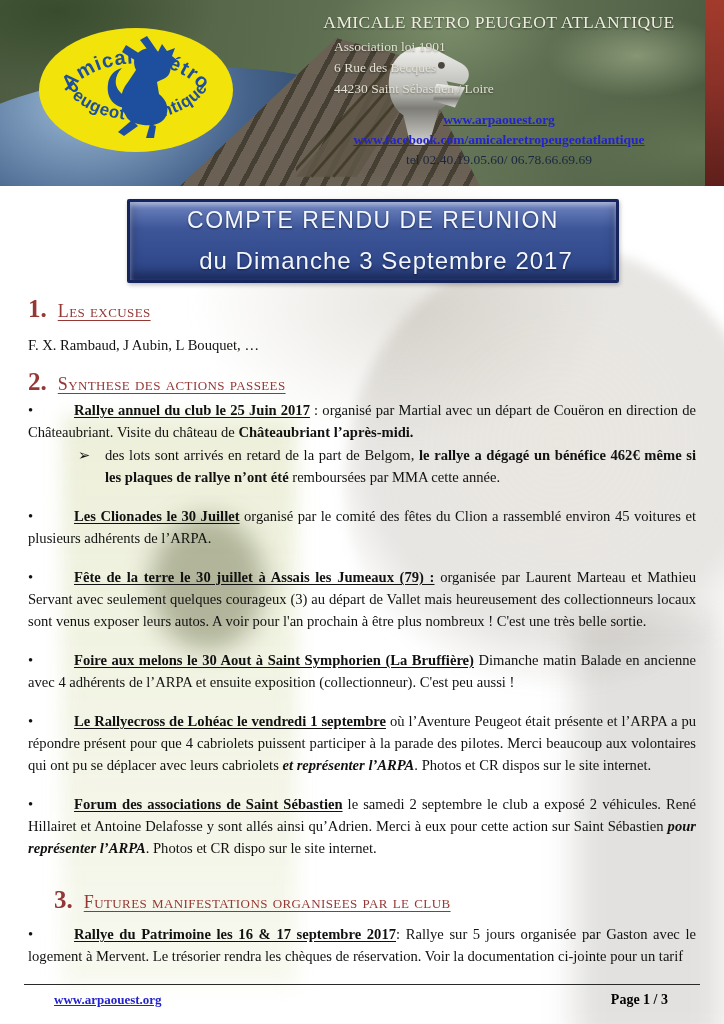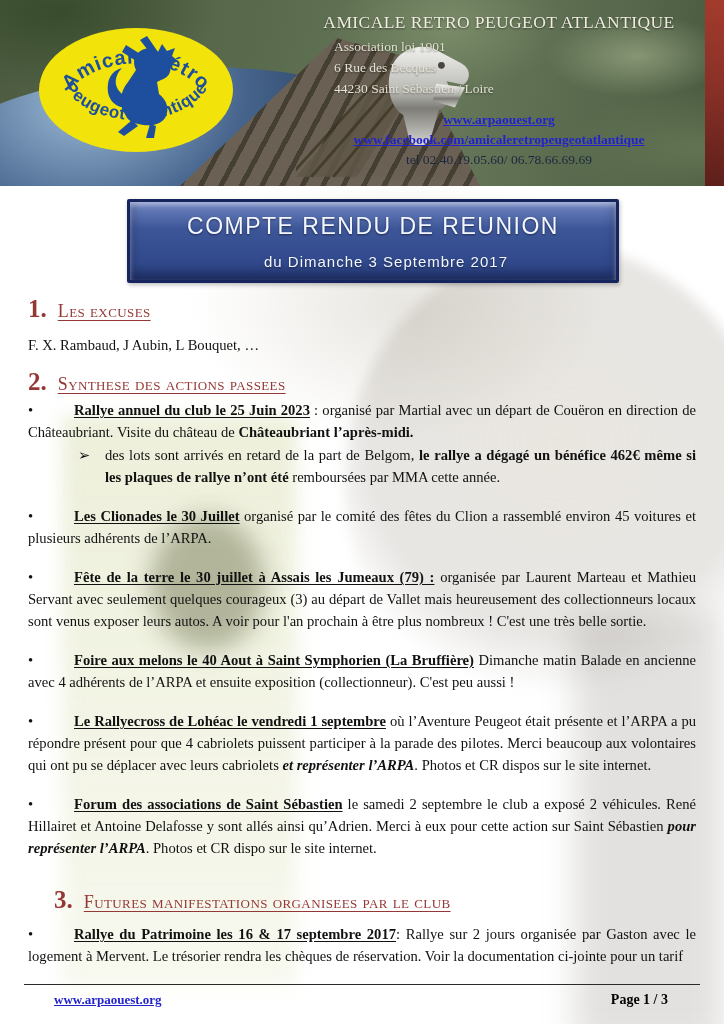--- a/index.html
+++ b/index.html
@@ -53,21 +53,21 @@
     background:radial-gradient(ellipse, rgba(205,200,188,.45), transparent 70%);filter:blur(7px);}
   
   .banner{position:relative;z-index:2;margin:13px 0 0 127px;width:492px;height:84px;
     border:3px solid var(--banner_border);border-radius:2px;
     background:linear-gradient(180deg,var(--banner_top) 0%,#3d5698 34%,var(--banner_bottom) 100%);
     box-shadow:inset 0 3px 5px rgba(255,255,255,.45), inset 0 -7px 12px rgba(0,0,20,.40),
       1px 2px 4px rgba(0,0,0,.25);
     display:flex;flex-direction:column;justify-content:center;align-items:center;
     font-family:"Liberation Sans",sans-serif;color:#f3f7ff;}
   .banner .l1{font-size:23px;letter-spacing:1.5px;text-shadow:0 1px 2px rgba(0,0,20,.5);}
-  .banner .l2{font-size:15px;letter-spacing:1px;margin-top:13px;padding-left:26px;
+  .banner .l2{font-size:24px;letter-spacing:1px;margin-top:13px;padding-left:26px;
     text-shadow:0 1px 2px rgba(0,0,20,.5);}
   
   main{position:relative;z-index:1;padding:0 28px 70px;font-size:14.6px;line-height:22px;}
   h2.sec{font-weight:normal;color:var(--heading_red);margin:15px 0 4px;}
   h2.sec .num{font-size:25px;font-weight:bold;margin-right:11px;}
   h2.sec .sec-title{font-size:18px;font-variant:small-caps;letter-spacing:.4px;
     text-decoration:underline;text-underline-offset:3px;}
   h2.sec3{margin-left:26px;margin-top:30px;margin-bottom:10px;}
   .excuses{margin:12px 0 6px;}
   .item{margin-bottom:17px;text-align:justify;}
@@ -171,53 +171,53 @@
     <h2 class="sec">
       <span class="num">1.</span><span class="sec-title">Les excuses</span>
     </h2>
     <p class="excuses">F. X. Rambaud, J Aubin, L Bouquet, …</p>
 
     <h2 class="sec">
       <span class="num">2.</span><span class="sec-title">Synthese des actions passees</span>
     </h2>
 
     <div class="item">
-      <span class="bullet">•</span><span><span class="run-title">Rallye annuel du club le 25 Juin 2023</span><span class="run-plain"> : organisé par Martial avec un départ de Couëron en direction de Châteaubriant. Visite du château de </span><span class="run-bold">Châteaubriant l’après-midi.</span></span>
+      <span class="bullet">•</span><span><span class="run-title">Rallye annuel du club le 25 Juin 2017</span><span class="run-plain"> : organisé par Martial avec un départ de Couëron en direction de Châteaubriant. Visite du château de </span><span class="run-bold">Châteaubriant l’après-midi.</span></span>
       <div class="sub">
         <span class="arrow">➢</span>
         <span class="sub-text"><span class="run-plain">des lots sont arrivés en retard de la part de Belgom, </span><span class="run-bold">le rallye a dégagé un bénéfice 462€ même si les plaques de rallye n’ont été </span><span class="run-plain">remboursées par MMA cette année.</span></span>
       </div>
     </div>
 
     <div class="item">
       <span class="bullet">•</span><span><span class="run-title">Les Clionades le 30 Juillet</span><span class="run-plain"> organisé par le comité des fêtes du Clion a rassemblé environ 45 voitures et plusieurs adhérents de l’ARPA.</span></span>
     </div>
 
     <div class="item">
       <span class="bullet">•</span><span><span class="run-title">Fête de la terre le 30 juillet à Assais les Jumeaux (79) :</span><span class="run-plain"> organisée par Laurent Marteau et Mathieu Servant avec seulement quelques courageux (3) au départ de Vallet mais heureusement des collectionneurs locaux sont venus exposer leurs autos. A voir pour l'an prochain à être plus nombreux ! C'est une très belle sortie.</span></span>
     </div>
 
     <div class="item">
-      <span class="bullet">•</span><span><span class="run-title">Foire aux melons le 40 Aout à Saint Symphorien (La Bruffière)</span><span class="run-plain"> Dimanche matin Balade en ancienne avec 4 adhérents de l’ARPA et ensuite exposition (collectionneur). C'est peu aussi !</span></span>
+      <span class="bullet">•</span><span><span class="run-title">Foire aux melons le 30 Aout à Saint Symphorien (La Bruffière)</span><span class="run-plain"> Dimanche matin Balade en ancienne avec 4 adhérents de l’ARPA et ensuite exposition (collectionneur). C'est peu aussi !</span></span>
     </div>
 
     <div class="item">
       <span class="bullet">•</span><span><span class="run-title">Le Rallyecross de Lohéac le vendredi 1 septembre</span><span class="run-plain"> où l’Aventure Peugeot était présente et l’ARPA a pu répondre présent pour que 4 cabriolets puissent participer à la parade des pilotes.</span><span class="run-plain"> Merci beaucoup aux volontaires qui ont pu se déplacer avec leurs cabriolets </span><span class="run-bi">et représenter l’ARPA</span><span class="run-plain">. Photos et CR dispos sur le site internet.</span></span>
     </div>
 
     <div class="item">
       <span class="bullet">•</span><span><span class="run-title">Forum des associations de Saint Sébastien</span><span class="run-plain"> le samedi 2 septembre le club a exposé 2 véhicules. René Hillairet et Antoine Delafosse y sont allés ainsi qu’Adrien. Merci à eux pour cette action sur Saint Sébastien </span><span class="run-bi">pour représenter l’ARPA</span><span class="run-plain">. Photos et CR dispo sur le site internet.</span></span>
     </div>
 
     <h2 class="sec sec3">
       <span class="num">3.</span><span class="sec-title">Futures manifestations organisees par le club</span>
     </h2>
 
     <div class="item">
-      <span class="bullet">•</span><span><span class="run-title">Rallye du Patrimoine les 16 &amp; 17 septembre 2017</span><span class="run-plain">:  Rallye sur 2 jours organisée par Gaston avec le logement à Mervent. Le trésorier rendra les chèques de réservation. Voir la documentation ci-jointe pour un tarif</span></span>
+      <span class="bullet">•</span><span><span class="run-title">Rallye du Patrimoine les 16 &amp; 17 septembre 2017</span><span class="run-plain">:  Rallye sur 5 jours organisée par Gaston avec le logement à Mervent. Le trésorier rendra les chèques de réservation. Voir la documentation ci-jointe pour un tarif</span></span>
     </div>
 
   </main>
 
   <footer>
     <div class="rule"></div>
     <div class="row">
       <a href="#">www.arpaouest.org</a>
       <span class="pageno">Page 1 / 3</span>
     </div>

